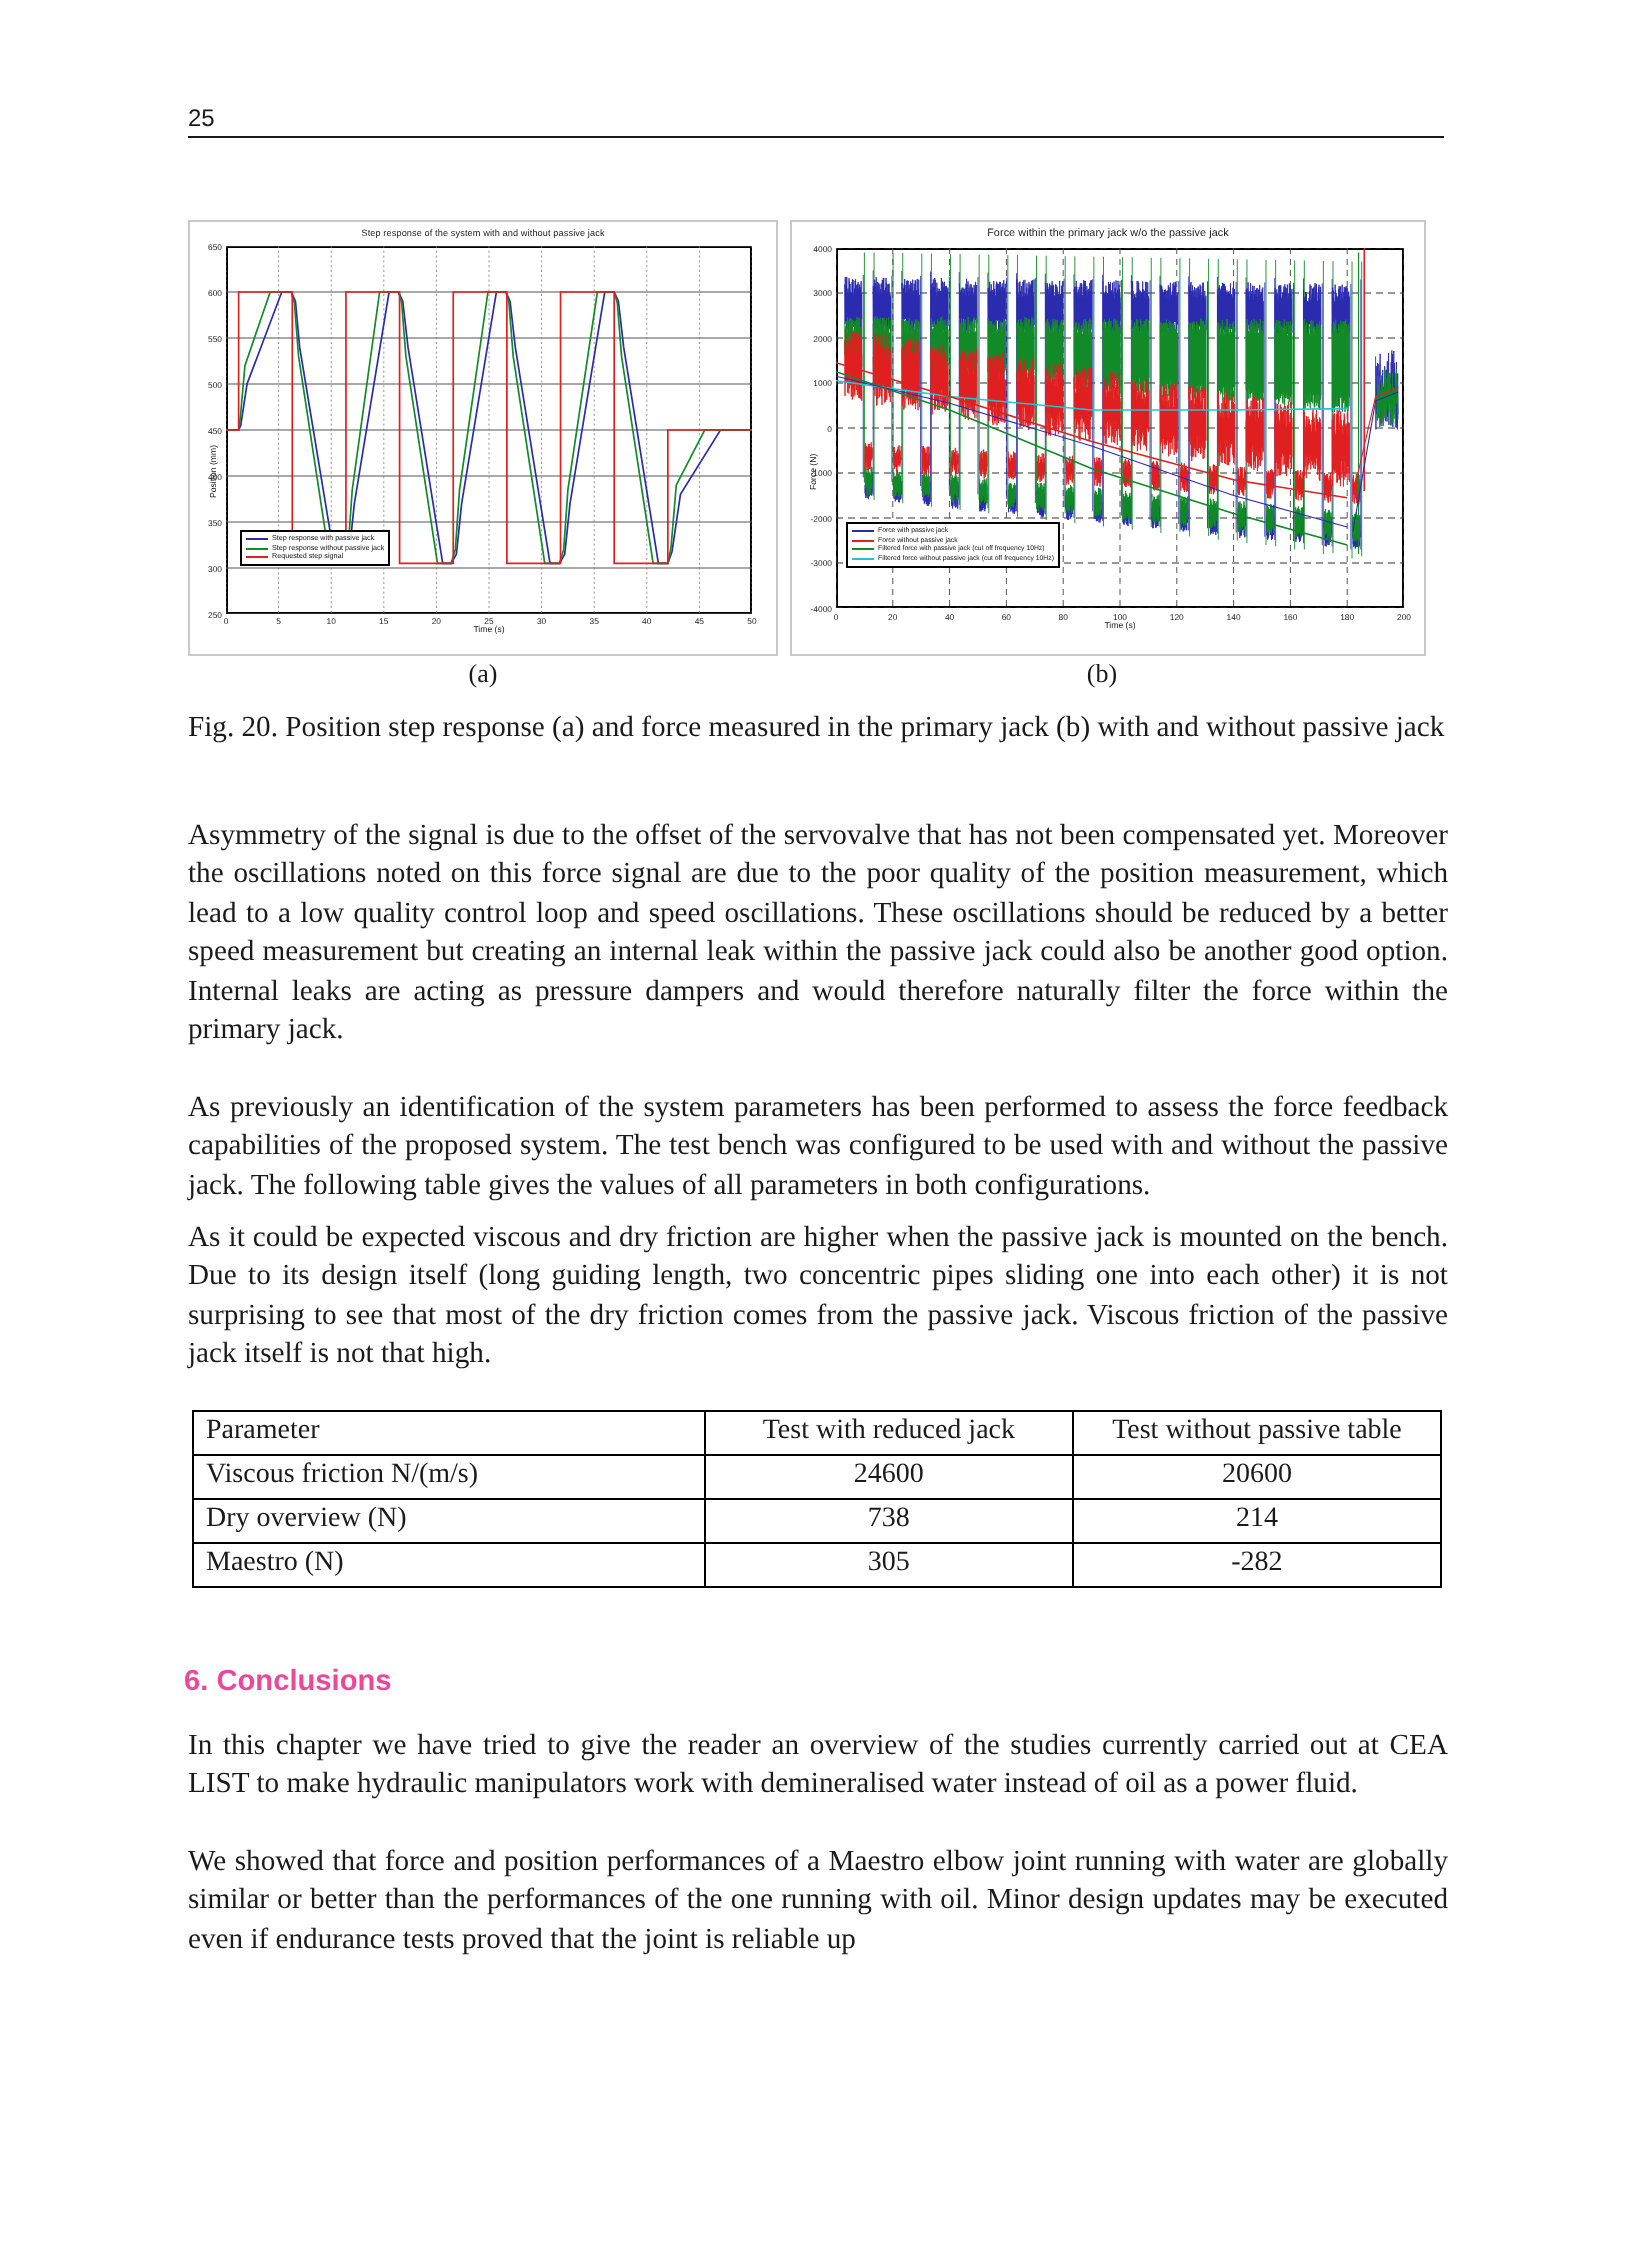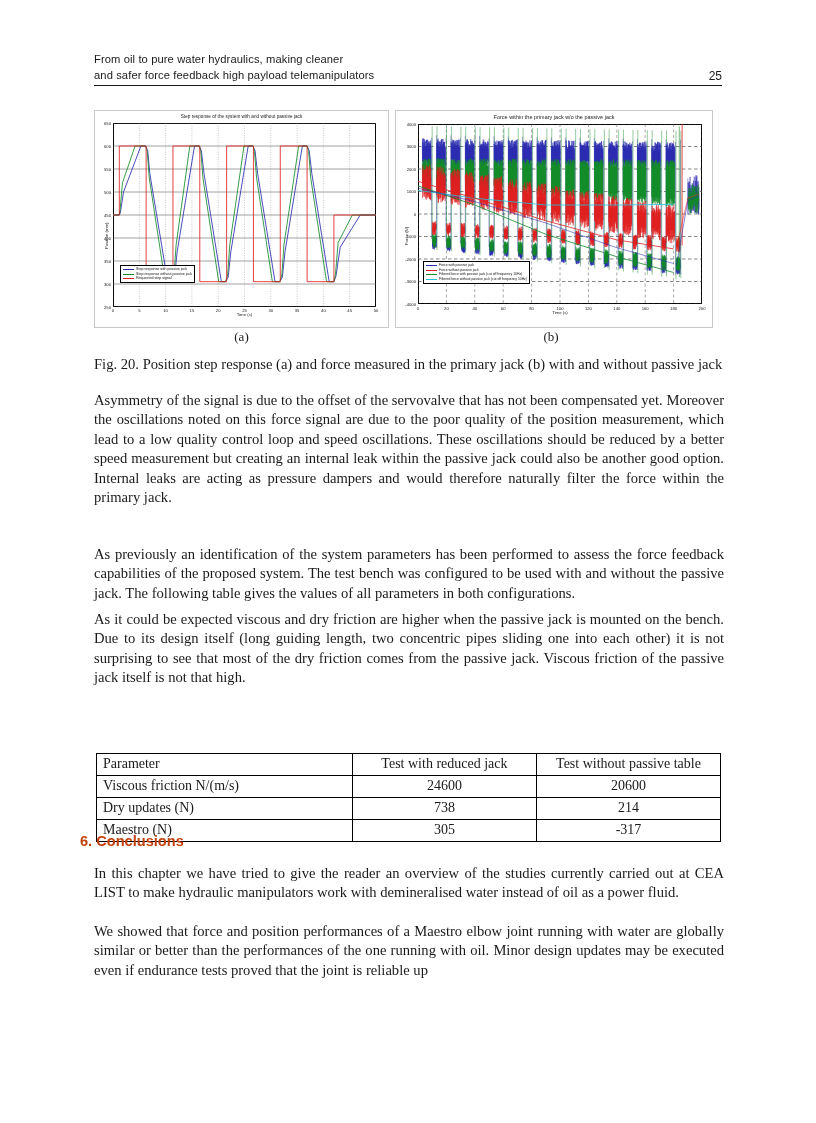--- a/index.html
+++ b/index.html
@@ -113,65 +113,60 @@
   .subcap-b { width:324px; }
 
   
   .fig-caption {
     position:absolute; left:94px; top:355px; width:630px;
     font-size:14.6px; line-height:19.5px; text-align:left;
   }
   .para {
     font-size:14.6px; line-height:19.4px; text-align:justify;
   }
-  .body-1 { position:absolute; left:94px; top:391px; width:630px; }
+  .body-1 { position:absolute; left:94px; top:409px; width:630px; }
   .body-2 { position:absolute; left:94px; top:545px; width:630px; }
   .body-3 { position:absolute; left:94px; top:610px; width:630px; }
 
   
   .table-wrap { position:absolute; left:96px; top:705px; width:625px; }
   table.params {
     border-collapse:collapse; width:625px;
     font-size:14px;
-    margin-top:48px;
   }
   table.params td {
     border:1px solid #000;
     padding:2px 0 3px 0;
     height:15px;
     vertical-align:middle;
   }
   table.params td.c1 { width:253px; padding-left:6px; text-align:left; }
   table.params td.c2 { width:186px; text-align:center; }
   table.params td.c3 { width:186px; text-align:center; }
   .table-caption {
     position:absolute; left:96px; top:787px; width:625px;
     font-size:14.4px; line-height:19px;
   }
 
   
   .h-section {
-    position:absolute; left:80px; top:833px;
-    font-family:"Liberation Sans", sans-serif;
-    font-weight:bold; font-size:14.6px; color:#c2410c;
+    position:absolute; left:92px; top:833px;
+    font-family:"Liberation Sans", sans-serif;
+    font-weight:bold; font-size:14.6px; color:#ec4899;
   }
   .body-4 { position:absolute; left:94px; top:864px; width:630px; }
   .body-5 { position:absolute; left:94px; top:922px; width:630px; }
 </style>
 </head>
 <body>
 
 <div class="page">
 
   <div class="header">
     <div class="header-lines">
-      <div class="header-title">
-        <div>From oil to pure water hydraulics, making cleaner</div>
-        <div>and safer force feedback high payload telemanipulators</div>
-      </div>
       <div class="header-pageno">25</div>
     </div>
     <div class="header-rule"></div>
   </div>
 
   <div class="figure-block">
     <div class="charts-row">
 
       <div class="chart-card chart-a">
         <div class="chart-title">Step response of the system with and without passive jack</div>
@@ -528,28 +523,28 @@
             <td class="c1">Parameter</td>
             <td class="c2">Test with reduced jack</td>
             <td class="c3">Test without passive table</td>
           </tr>
           <tr>
             <td class="c1">Viscous friction N/(m/s)</td>
             <td class="c2">24600</td>
             <td class="c3">20600</td>
           </tr>
           <tr>
-            <td class="c1">Dry updates (N)</td>
+            <td class="c1">Dry overview (N)</td>
             <td class="c2">738</td>
             <td class="c3">214</td>
           </tr>
           <tr>
             <td class="c1">Maestro (N)</td>
             <td class="c2">305</td>
-            <td class="c3">-317</td>
+            <td class="c3">-282</td>
           </tr>
         </tbody>
     </table>
   </div>
 
   <div class="h-section">6. Conclusions</div>
   <div class="para body-5">We showed that force and position performances of a Maestro elbow joint running with water are globally similar or better than the performances of the one running with oil. Minor design updates may be executed even if endurance tests proved that the joint is reliable up</div>
   <div class="para body-4">In this chapter we have tried to give the reader an overview of the studies currently carried out at CEA LIST to make hydraulic manipulators work with demineralised water instead of oil as a power fluid.</div>
 
 </div>

